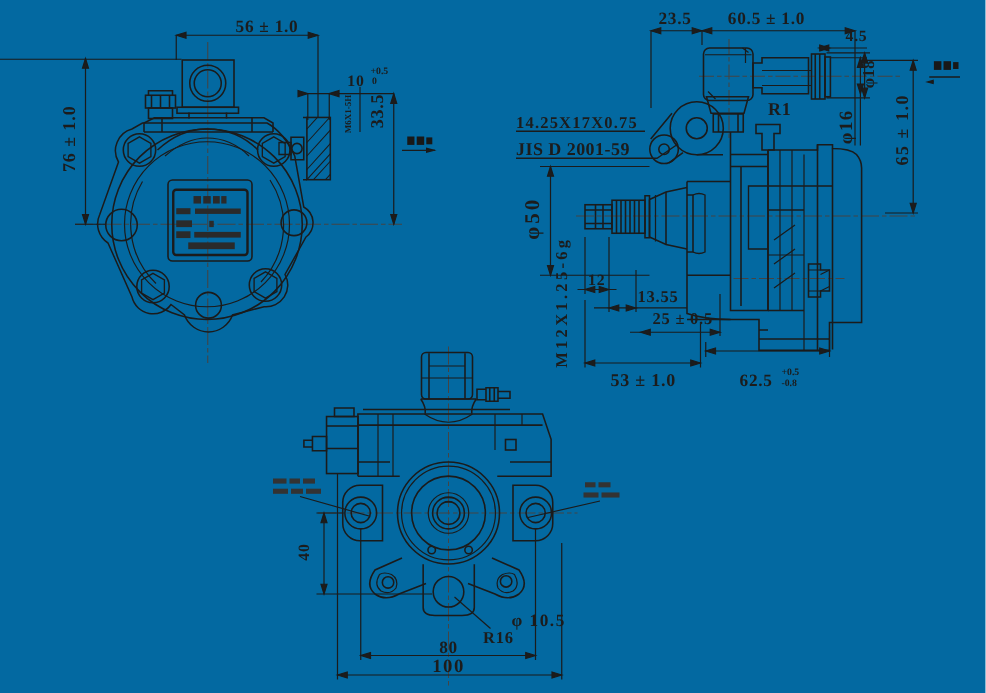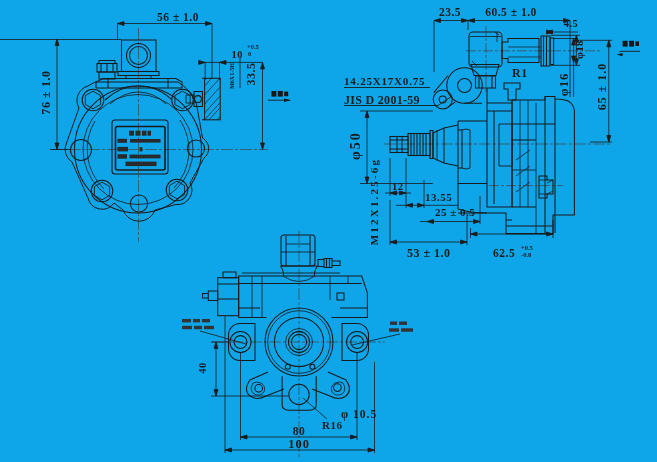--- a/index.html
+++ b/index.html
@@ -1,16 +1,16 @@
 <!DOCTYPE html>
 <html><head>
 <meta charset="utf-8">
 <style>
 html,body{margin:0;padding:0;background:#fff;}
-#wrap{width:657px;height:462px;position:relative;overflow:hidden;background:#0ea5e9;}
+#wrap{width:657px;height:462px;position:relative;overflow:hidden;background:#0369a1;}
 text{font-family:"Liberation Serif",serif;fill:#1c1c1c;}
 .d{font-size:11.5px;font-weight:bold;letter-spacing:0.5px;}
 .t{font-size:6px;font-weight:bold;}
 </style>
 </head>
 <body>
 <div id="wrap">
 <svg width="657" height="462" viewBox="0 0 657 462" style="filter:blur(0.25px)">
 <defs>
 <path id="ar" d="M0,0L6.5,2L6.5,-2Z" fill="#1c1c1c"></path>

